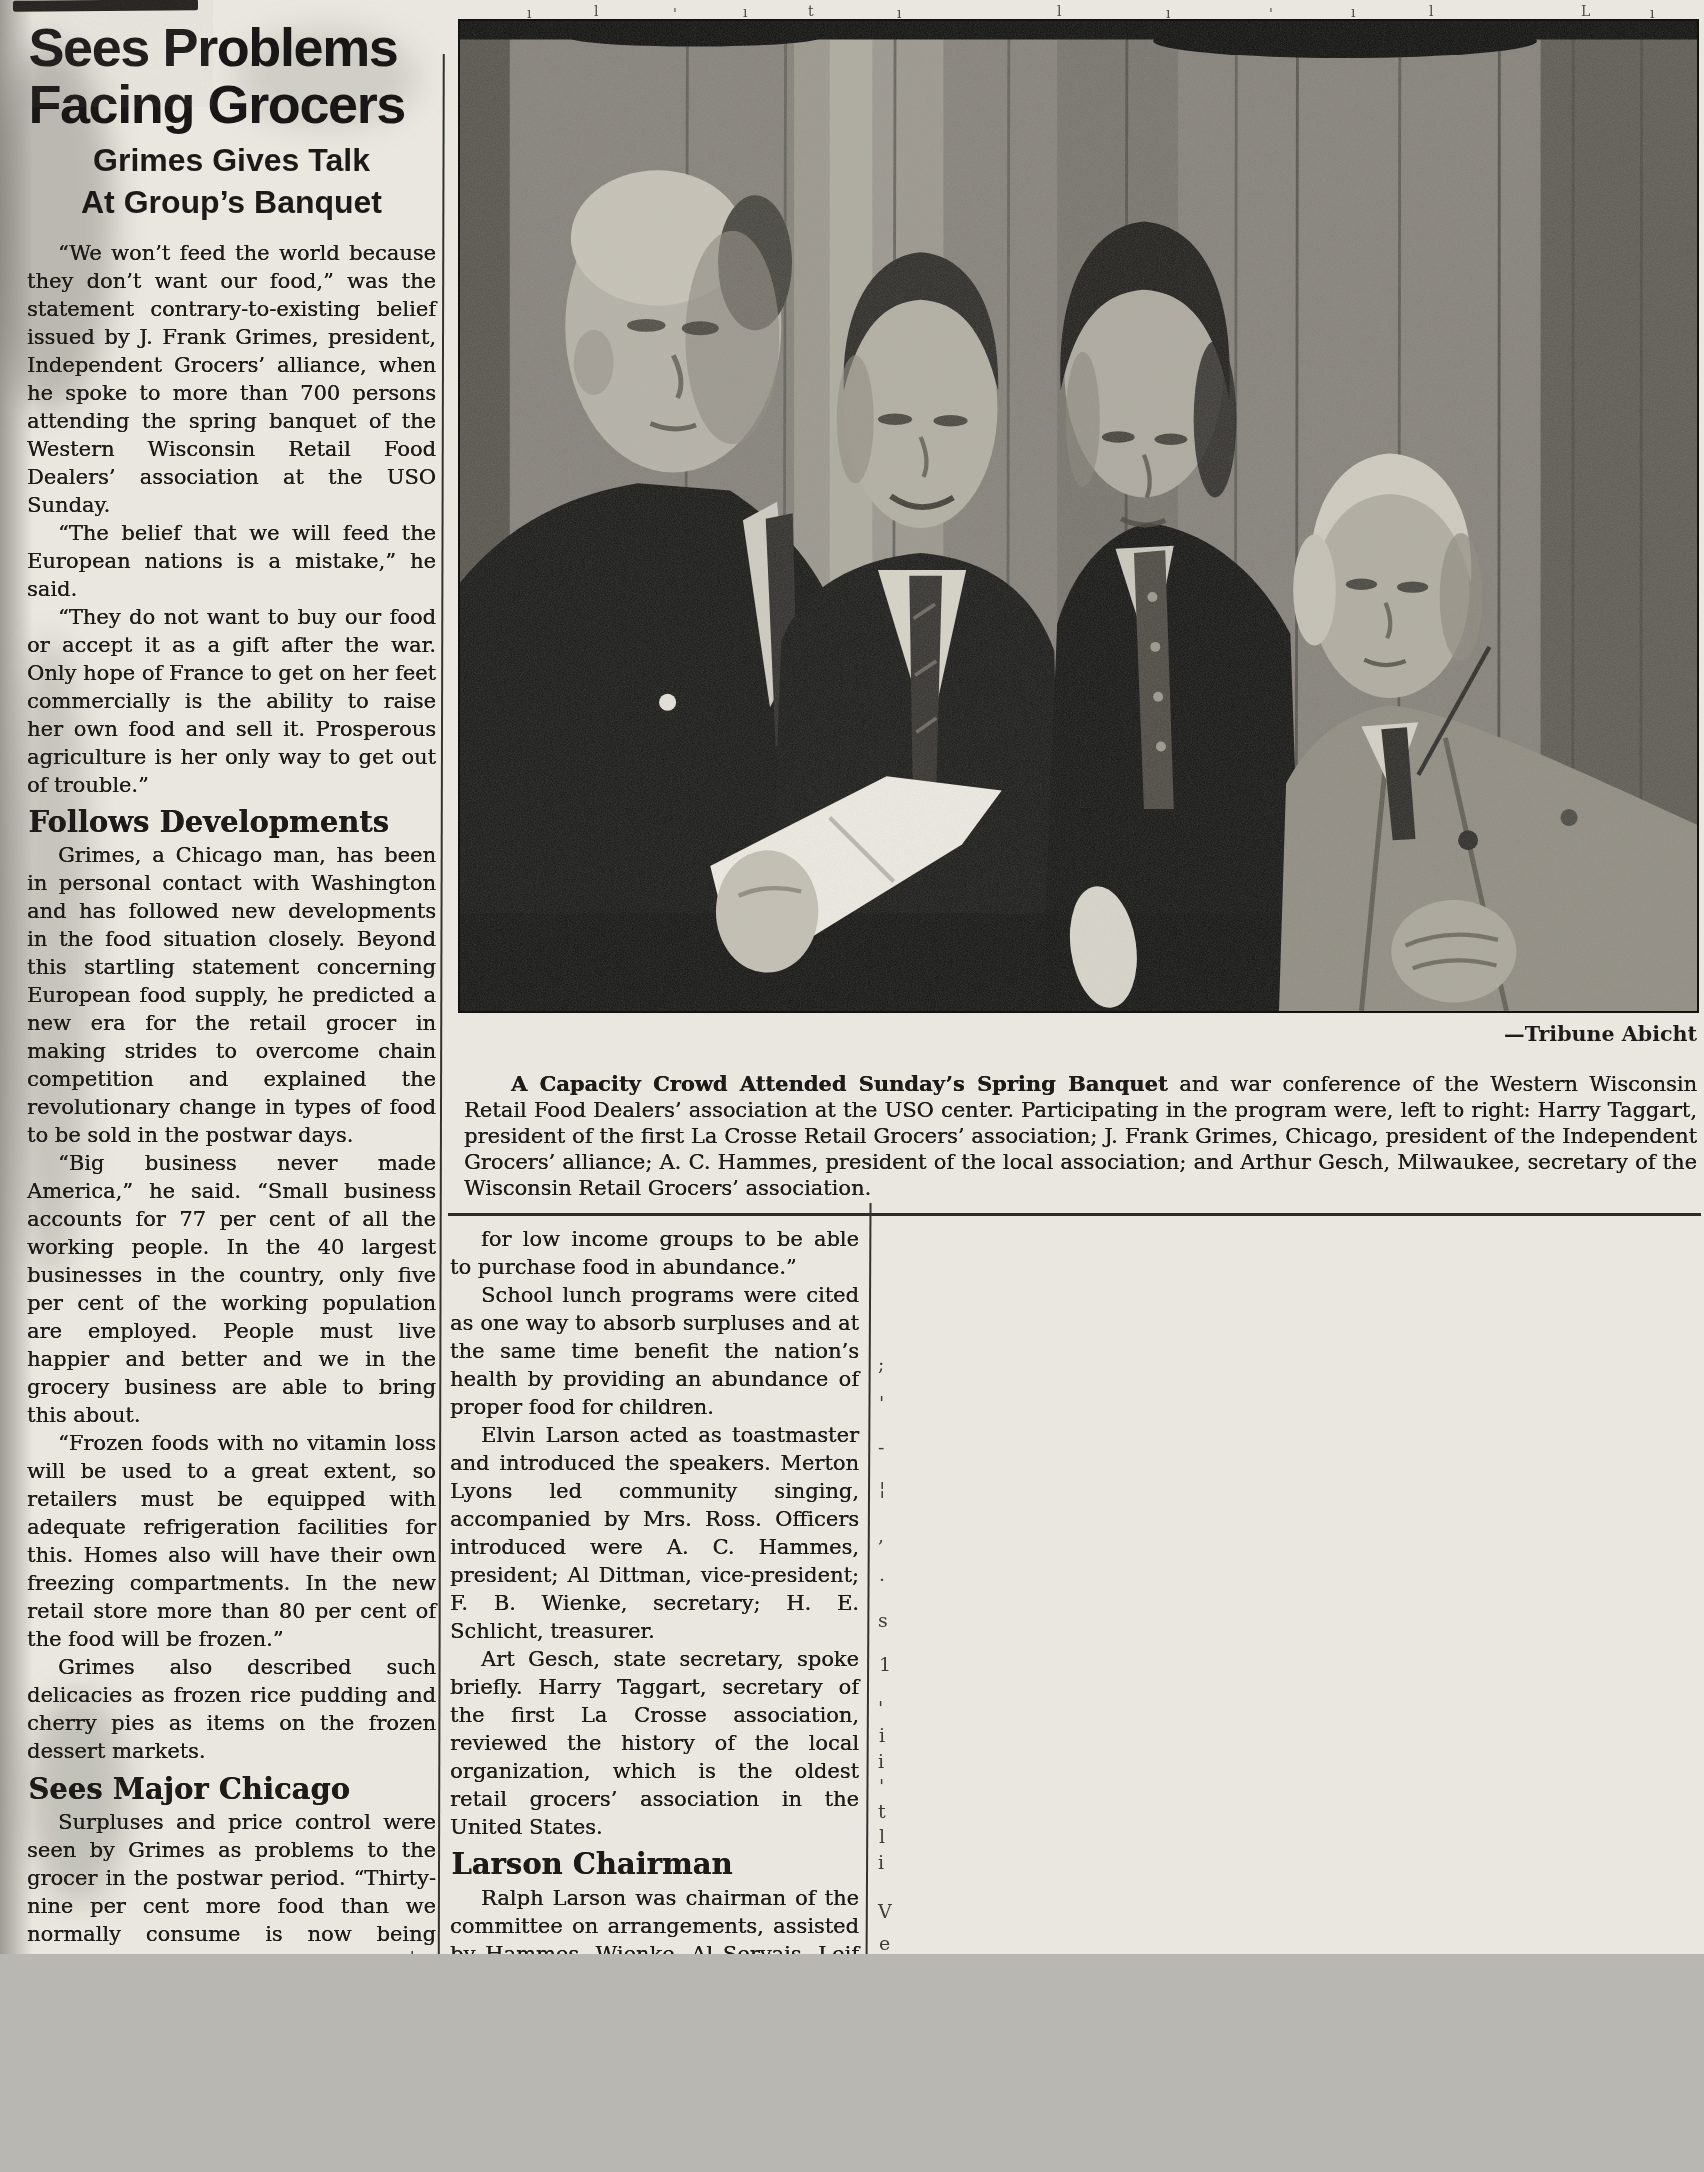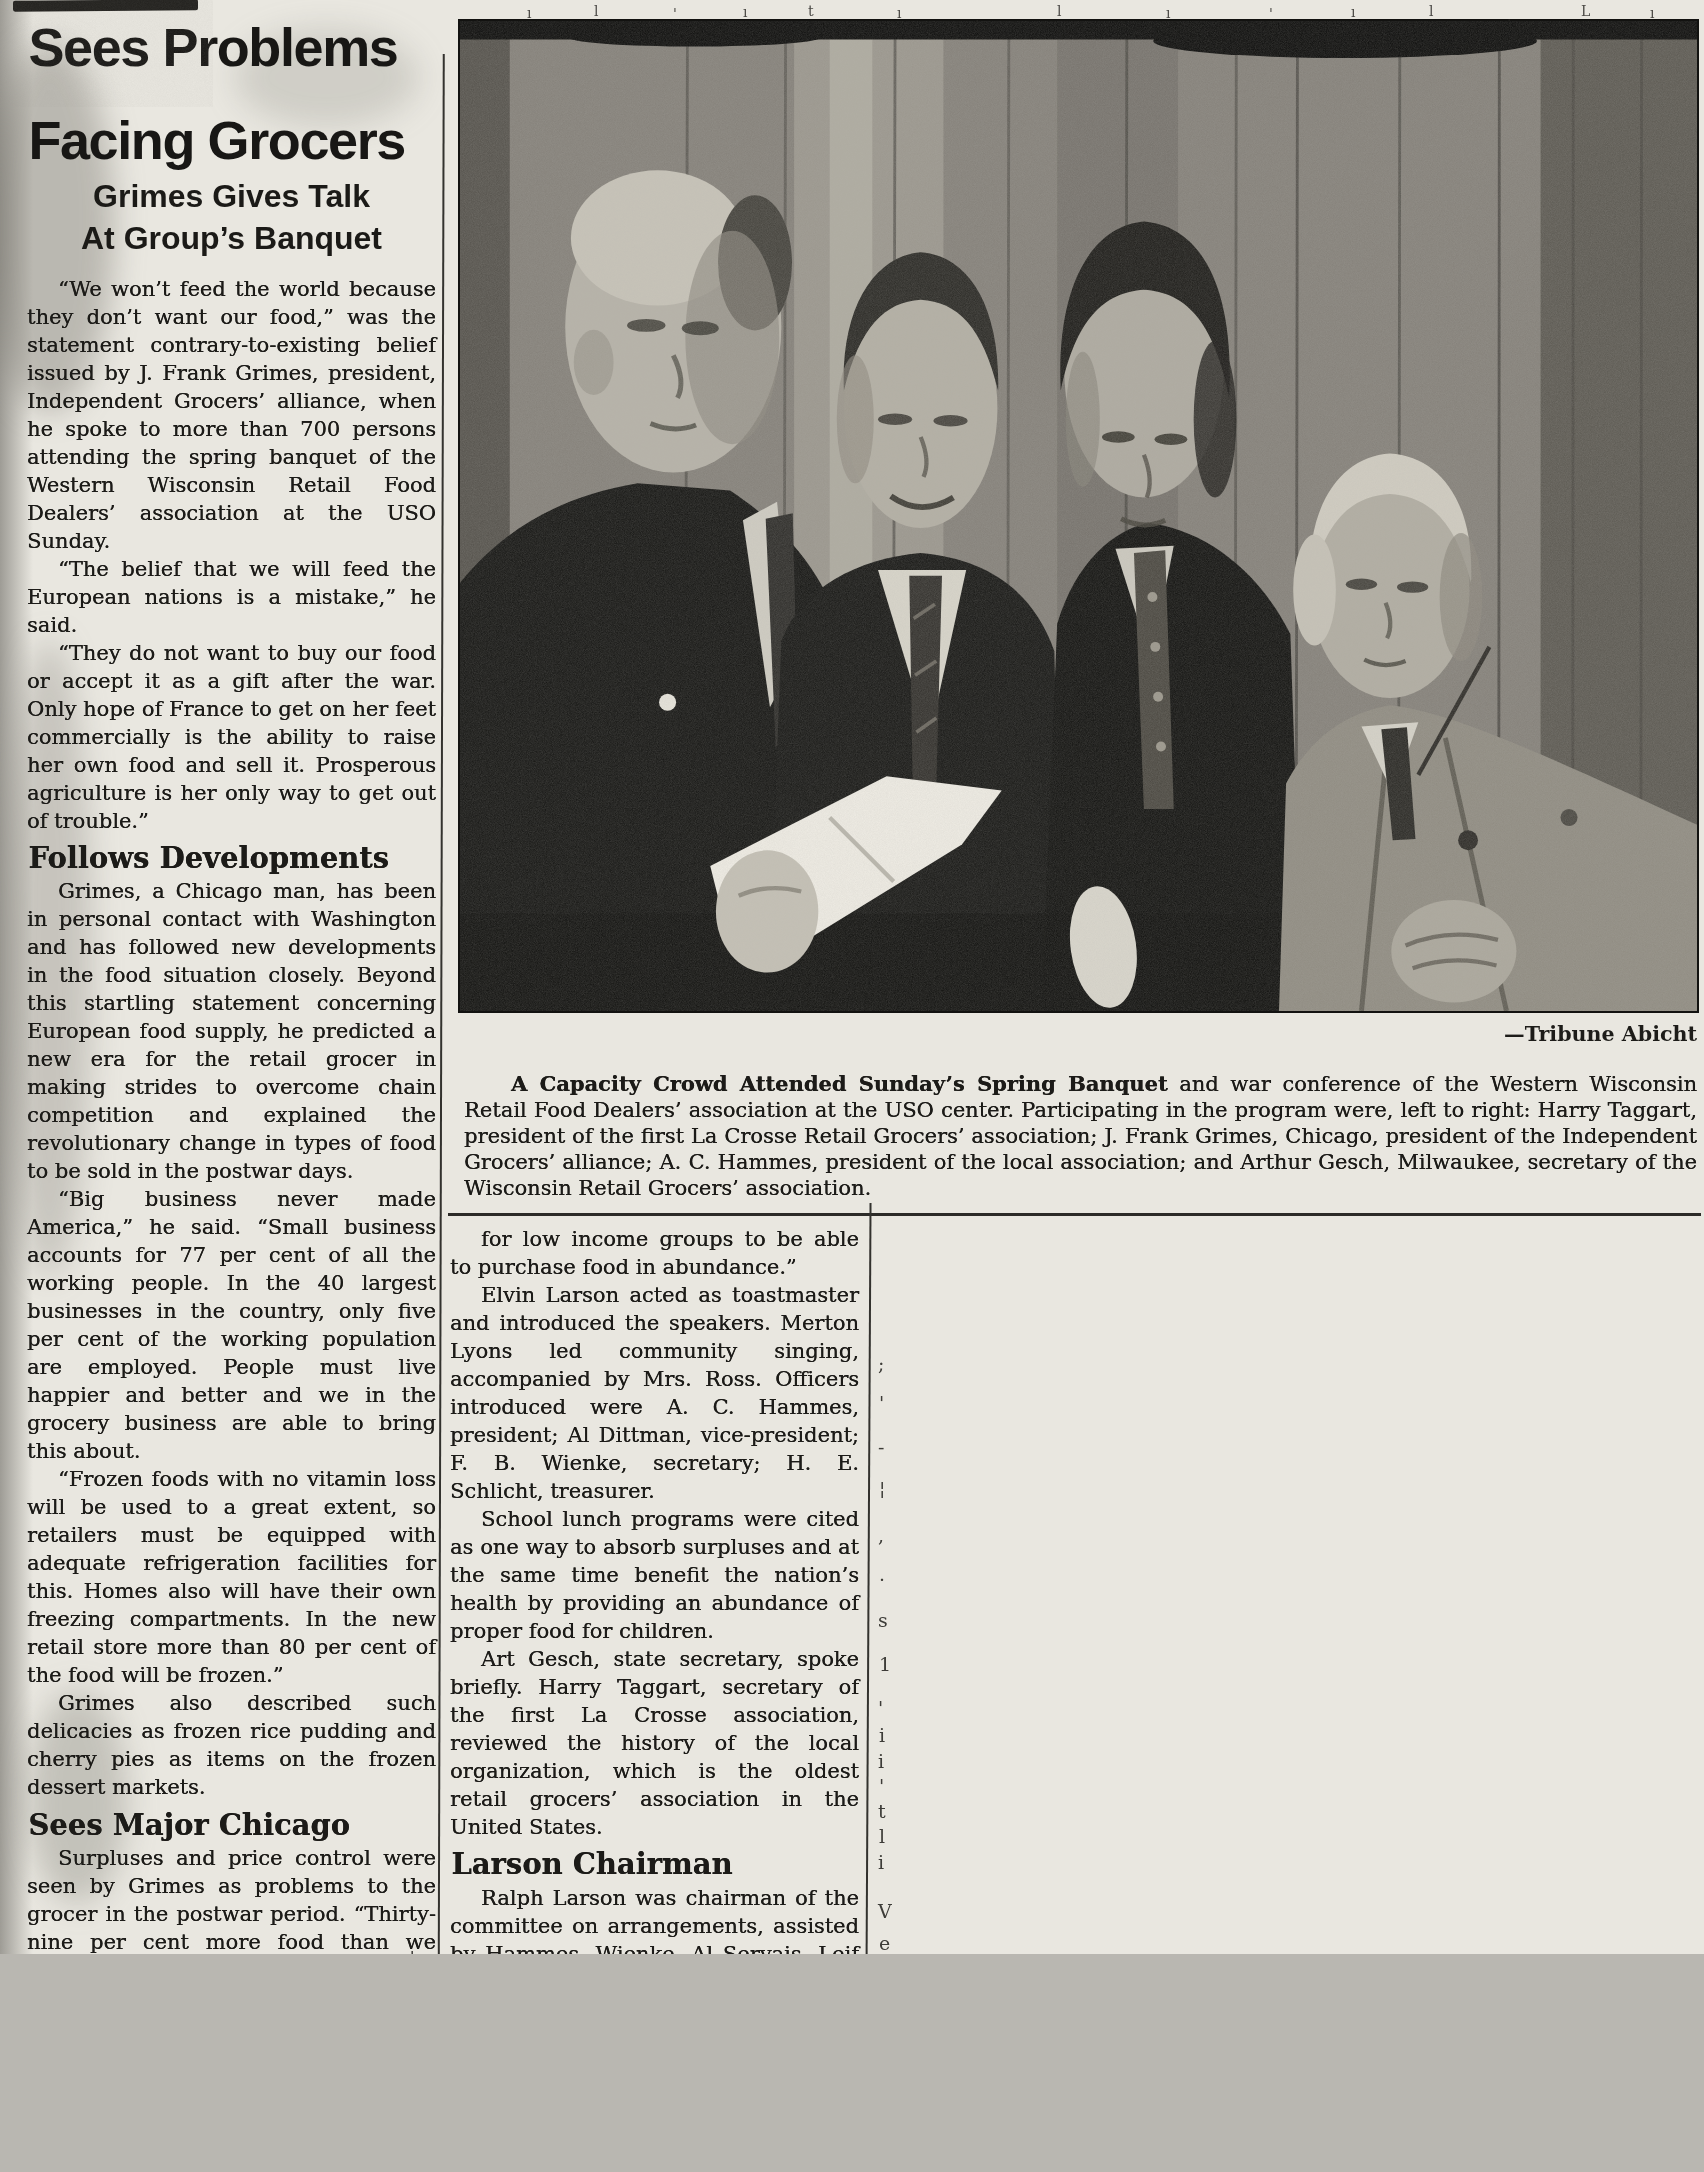--- a/index.html
+++ b/index.html
@@ -16,21 +16,21 @@
   .blotch{position:absolute;border-radius:50%;filter:blur(15.6px);}
   .b1{left:-14px;top:43px;width:128px;height:369px;background:rgba(110,108,100,.38);}
   .b2{left:7px;top:639px;width:85px;height:639px;background:rgba(110,108,100,.28);}
   .b3{left:234px;top:28px;width:185px;height:99px;background:rgba(120,117,108,.22);}
   .b4{left:28px;top:1691px;width:99px;height:213px;background:rgba(110,108,100,.30);}
 
   
   .col-left{position:absolute;left:27px;top:18.5px;width:409px;}
   .headline{font-family:"Liberation Sans",sans-serif;font-weight:700;
     font-size:54px;line-height:1.06;letter-spacing:-1.4px;color:#181715;margin:0 0 7px 1.4px;}
-  .headline .l2{display:block;margin-top:36px;}
+  .headline .l2{display:block;}
   .subhead{font-family:"Liberation Sans",sans-serif;font-weight:700;
     font-size:32px;line-height:1.3;text-align:center;color:#1b1a17;margin:2.8px 0 15.6px;}
   .para{font-size:21px;line-height:28px;text-align:justify;text-indent:31px;margin:0;
     text-shadow:0.2px 0 0 currentColor;}
   .sec-head{font-weight:700;font-size:29px;line-height:25.6px;margin:11.4px 0 5.7px 1.4px;
     text-shadow:0.2px 0 0 currentColor;}
   .col1-endrule{height:2.8px;background:#2c2b28;margin-top:11.4px;width:100%;}
 
   .col-mid{position:absolute;left:450px;top:1225px;width:409px;}
 
@@ -212,22 +212,22 @@
     </svg>
   </figure>
 
   <div class="credit">—Tribune Abicht</div>
   <p class="caption"><span class="cap-bold">A Capacity Crowd Attended Sunday’s Spring Banquet</span><span> and war conference of the Western Wisconsin Retail Food Dealers’ association at the USO center.  Participating in the program were, left to right:  Harry Taggart, president of the first La Crosse Retail Grocers’ association;  J. Frank Grimes, Chicago, president of the Independent Grocers’ alliance;  A. C. Hammes, president of the local association; and Arthur Gesch, Milwaukee, secretary of the Wisconsin Retail Grocers’ association.</span></p>
   <div class="hrule caption-rule"></div>
 
   <div class="col-mid">
     <div>
         <p class="para">for low income groups to be able to purchase food in abundance.”</p>
+        <p class="para">School lunch programs were cited as one way to absorb surpluses and at the same time benefit the nation’s health by providing an abundance of proper food for children.</p>
         <p class="para">Elvin Larson acted as toastmaster and introduced the speakers.  Merton Lyons led community singing, accompanied by Mrs. Ross.  Officers introduced were A. C. Hammes, president; Al Dittman, vice-president; F. B. Wienke, secretary; H. E. Schlicht, treasurer.</p>
-        <p class="para">School lunch programs were cited as one way to absorb surpluses and at the same time benefit the nation’s health by providing an abundance of proper food for children.</p>
         <p class="para">Art Gesch, state secretary, spoke briefly.  Harry Taggart, secretary of the first La Crosse association, reviewed the history of the local organization, which is the oldest retail grocers’ association in the United States.</p>
         <div class="sec-head">Larson Chairman</div>
         <p class="para">Ralph Larson was chairman of the committee on arrangements, assisted by Hammes, Wienke, Al Servais, Leif Erickson, Vince Smale, Hugh Bell, Al Sherman, John Rief, Al Dittman, Elvin Larson, R. E. Ping, Joe Craig, A. A. Schilling, Ed Abicht, Bruno Mulder and H. B. Coughlin.</p>
         <p class="para">Entertainment was provided by Sylvia Cobb’s dancing school and Joyce Anderson sang.  Dancing with Gene Mendez’ band continued from 9 to 1.</p>
       </div>
 
   </div>
 
   <div class="vrule vrule-left"></div>
   <div class="vrule vrule-mid"></div>

